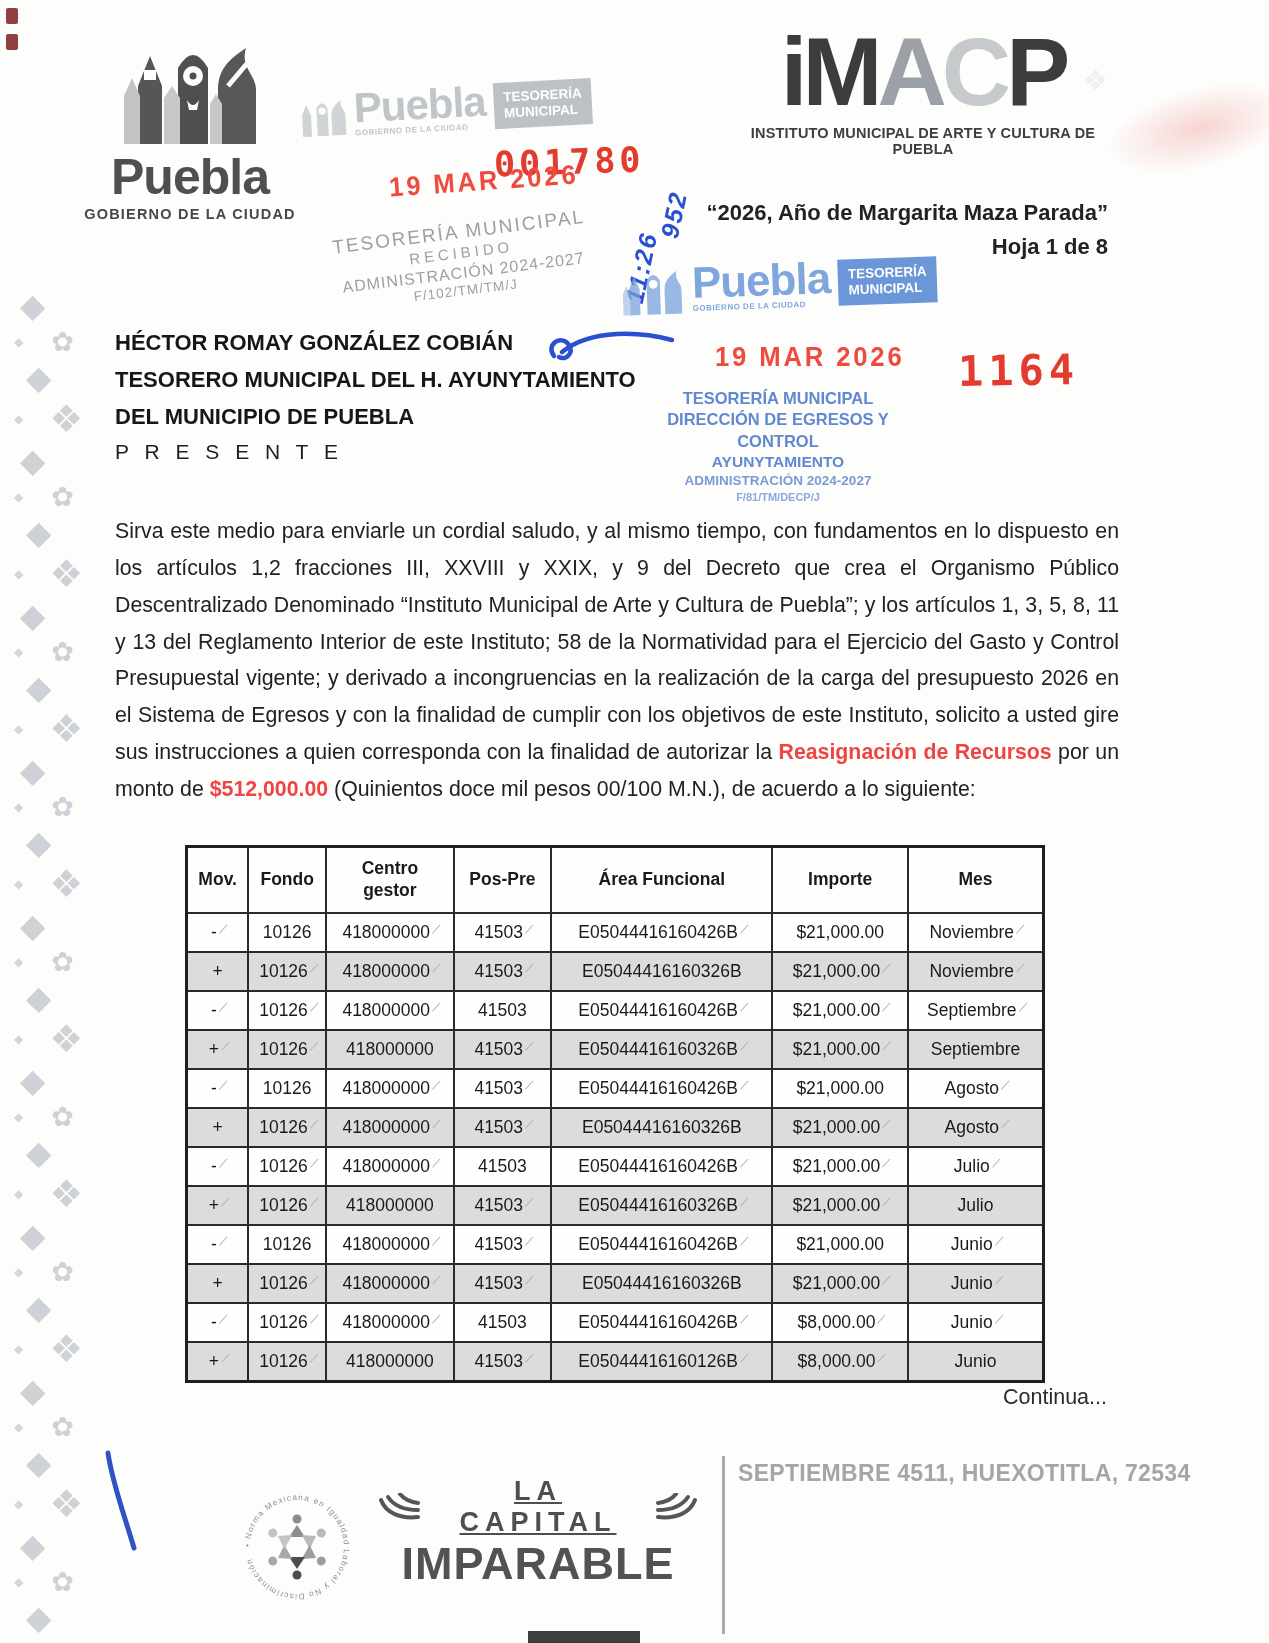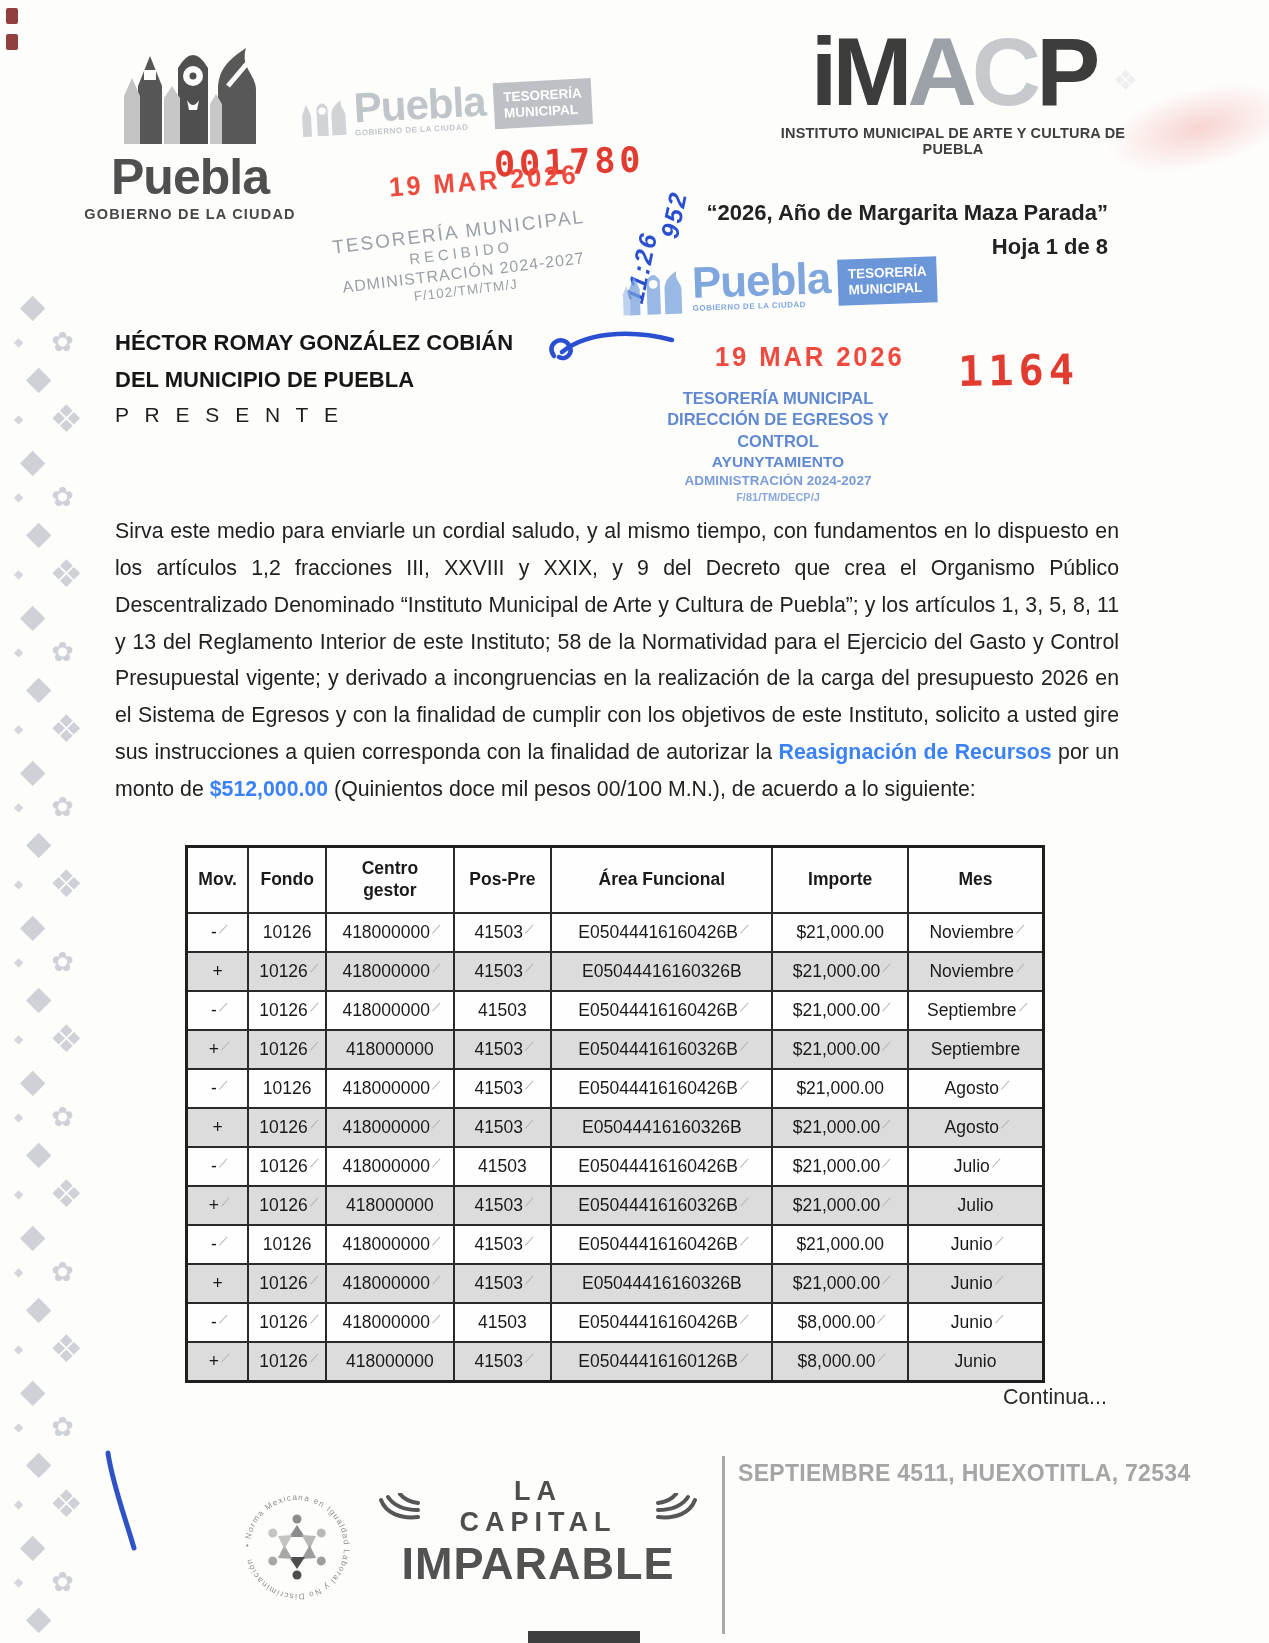--- a/index.html
+++ b/index.html
@@ -19,21 +19,21 @@
   .orn-row{display:flex;align-items:center;line-height:1;margin:3px 0;}
   .orn-frag{font-size:12px;color:#d3d7db;margin-right:2px;}
   .orn-g{display:inline-block;opacity:.9;}
 
   
   .puebla-logo{position:absolute;left:80px;top:26px;width:220px;text-align:center;}
   .puebla-word{font-size:50px;font-weight:800;color:#4f4f4f;letter-spacing:-1px;line-height:1;}
   .puebla-tag{font-size:14.5px;font-weight:700;color:#474747;letter-spacing:1.2px;margin-top:4px;}
 
   
-  .imacp{position:absolute;left:758px;top:22px;width:390px;text-align:center;}
+  .imacp{position:absolute;left:728px;top:22px;width:390px;text-align:center;}
   .imacp-letters{position:relative;font-size:96px;font-weight:800;letter-spacing:-5px;line-height:1.05;}
   .iml0,.iml1,.iml4{color:#3c3c3c;}
   .iml2{color:#9ba1a6;}
   .iml3{color:#c6cacd;}
   .imacp-quatrefoil{position:absolute;right:10px;top:44px;font-size:28px;color:#efefef;
                     font-family:"DejaVu Sans",sans-serif;letter-spacing:0;}
   .imacp-caption{font-size:14.5px;font-weight:700;color:#3e3e3e;margin-top:2px;letter-spacing:.2px;}
 
   .head-right{position:absolute;left:610px;top:196px;width:498px;text-align:right;
               font-size:22px;font-weight:700;color:#222;line-height:34px;}
@@ -84,39 +84,39 @@
   .egr-l5{font-size:11px;color:#8aa8de;}
 
   
   .addressee{position:absolute;left:115px;top:324px;}
   .addr-line{font-size:22px;font-weight:800;line-height:37px;color:#161616;}
   .addr-salutation{font-size:21px;font-weight:500;letter-spacing:5px;margin-top:5px;color:#1d1d1d;}
 
   
   .body-par{position:absolute;left:115px;top:492px;width:1004px;font-size:21.3px;line-height:36.8px;
             text-align:justify;color:#212121;}
-  .body-par strong{font-weight:700;color:#3b82f6;}
+  .body-par strong{font-weight:700;color:#ef4444;}
 
   
   .tblwrap{position:absolute;left:185px;top:845px;width:860px;}
   table.reasig{border-collapse:collapse;width:860px;border:3px solid #1f1f1f;font-size:17.5px;color:#1a1a1a;}
   table.reasig th{border:2px solid #2a2a2a;height:60px;font-weight:700;font-size:17.5px;
                   background:#fefefe;padding:2px 4px;line-height:1.25;}
   table.reasig td{border:2px solid #2a2a2a;height:35px;text-align:center;padding:1px 3px;
                   background:#fefefe;white-space:nowrap;}
   table.reasig tr.shaded td{background:#dcdcdc;}
   .tick{color:#aeb4b9;font-size:14px;margin-left:5px;display:inline-block;
         transform:rotate(10deg) translateY(-4px);}
 
   
   .continua{position:absolute;left:855px;top:1385px;width:252px;text-align:right;
             font-size:21.5px;color:#2b2b2b;}
   .seal{position:absolute;left:236px;top:1486px;}
   .capital{position:absolute;left:378px;top:1476px;width:320px;text-align:center;color:#4e4e4e;}
-  .capital-top{display:flex;align-items:center;justify-content:center;gap:22px;}
+  .capital-top{display:flex;align-items:center;justify-content:center;gap:22px;text-decoration:underline;}
   .capital-top .txt{font-size:27px;font-weight:700;letter-spacing:6px;}
   .capital-bottom{font-size:45px;font-weight:800;letter-spacing:1px;line-height:1.05;margin-top:2px;color:#525252;}
   .wing{flex:0 0 auto;}
   .wing.right{transform:scaleX(-1);}
   .fdivider{position:absolute;left:722px;top:1456px;width:3px;height:178px;background:#a9a9a9;}
   .faddress{position:absolute;left:738px;top:1452px;font-size:23px;font-weight:700;color:#a5a5a5;
             line-height:43px;letter-spacing:.3px;}
   .bottombar{position:absolute;left:528px;top:1631px;width:112px;height:12px;background:#3e3e3e;}
 </style>
 </head>
@@ -344,20 +344,21 @@
   <div class="egresos-stamp">
     <div class="egr-l1">TESORERÍA MUNICIPAL</div>
     <div class="egr-l2">DIRECCIÓN DE EGRESOS Y CONTROL</div>
     <div class="egr-l3">AYUNYTAMIENTO</div>
     <div class="egr-l4">ADMINISTRACIÓN 2024-2027</div>
     <div class="egr-l5">F/81/TM/DECP/J</div>
   </div>
 
   <div class="addressee">
     <div class="addr-line">HÉCTOR ROMAY GONZÁLEZ COBIÁN</div>
+    <div class="addr-line">TESORERO MUNICIPAL DEL H. AYUNYTAMIENTO</div>
     <div class="addr-line">DEL MUNICIPIO DE PUEBLA</div>
     <div class="addr-salutation">P R E S E N T E</div>
   </div>
 
   <p class="body-par"><span>Sirva este medio para enviarle un cordial saludo, y al mismo tiempo, con fundamentos en lo dispuesto en los artículos 1,2 fracciones III, XXVIII y XXIX, y 9 del Decreto que crea el Organismo Público Descentralizado Denominado “Instituto Municipal de Arte y Cultura de Puebla”; y los artículos 1, 3, 5, 8, 11 y 13 del Reglamento Interior de este Instituto; 58 de la Normatividad para el Ejercicio del Gasto y Control Presupuestal vigente; y derivado a incongruencias en la realización de la carga del presupuesto 2026 en el Sistema de Egresos y con la finalidad de cumplir con los objetivos de este Instituto, solicito a usted gire sus instrucciones a quien corresponda con la finalidad de autorizar la </span><strong>Reasignación de Recursos</strong><span> por un monto de </span><strong>$512,000.00</strong><span> (Quinientos doce mil pesos 00/100 M.N.), de acuerdo a lo siguiente:</span></p>
 
   <div class="tblwrap">
     <table class="reasig">
       <colgroup>
         <col style="width:62px">

